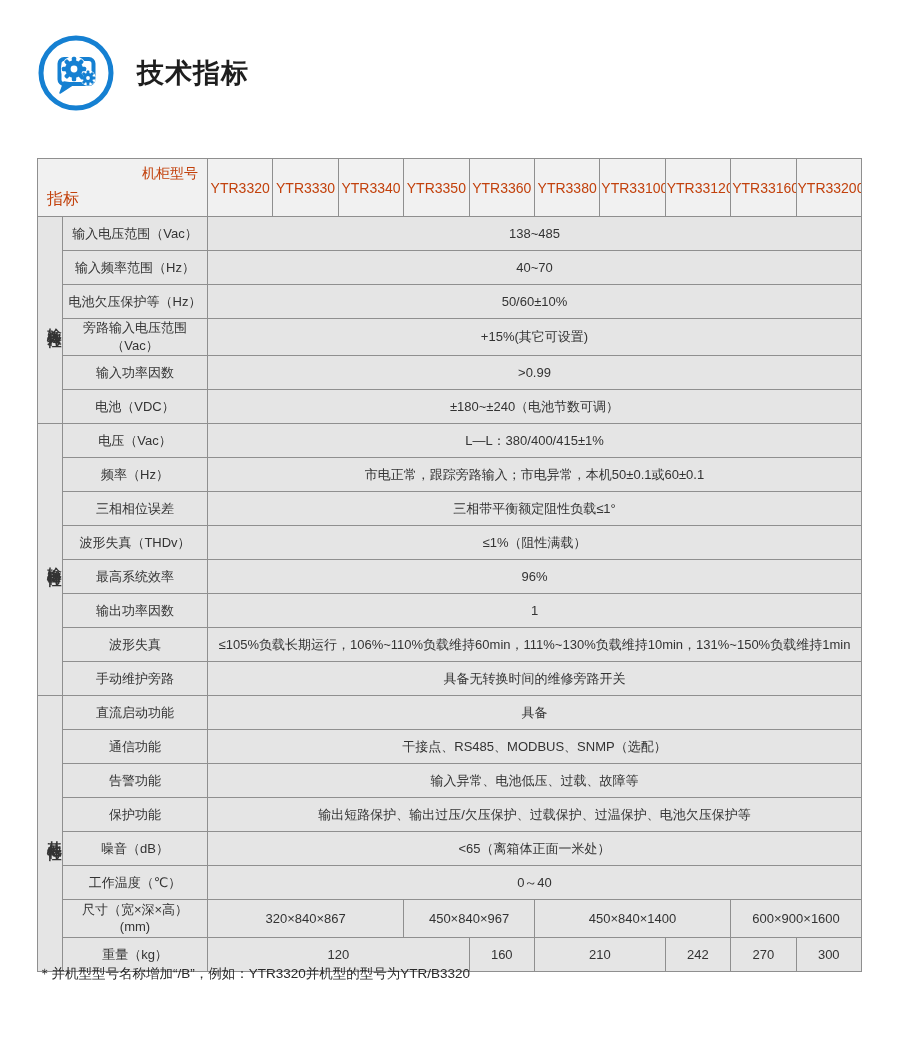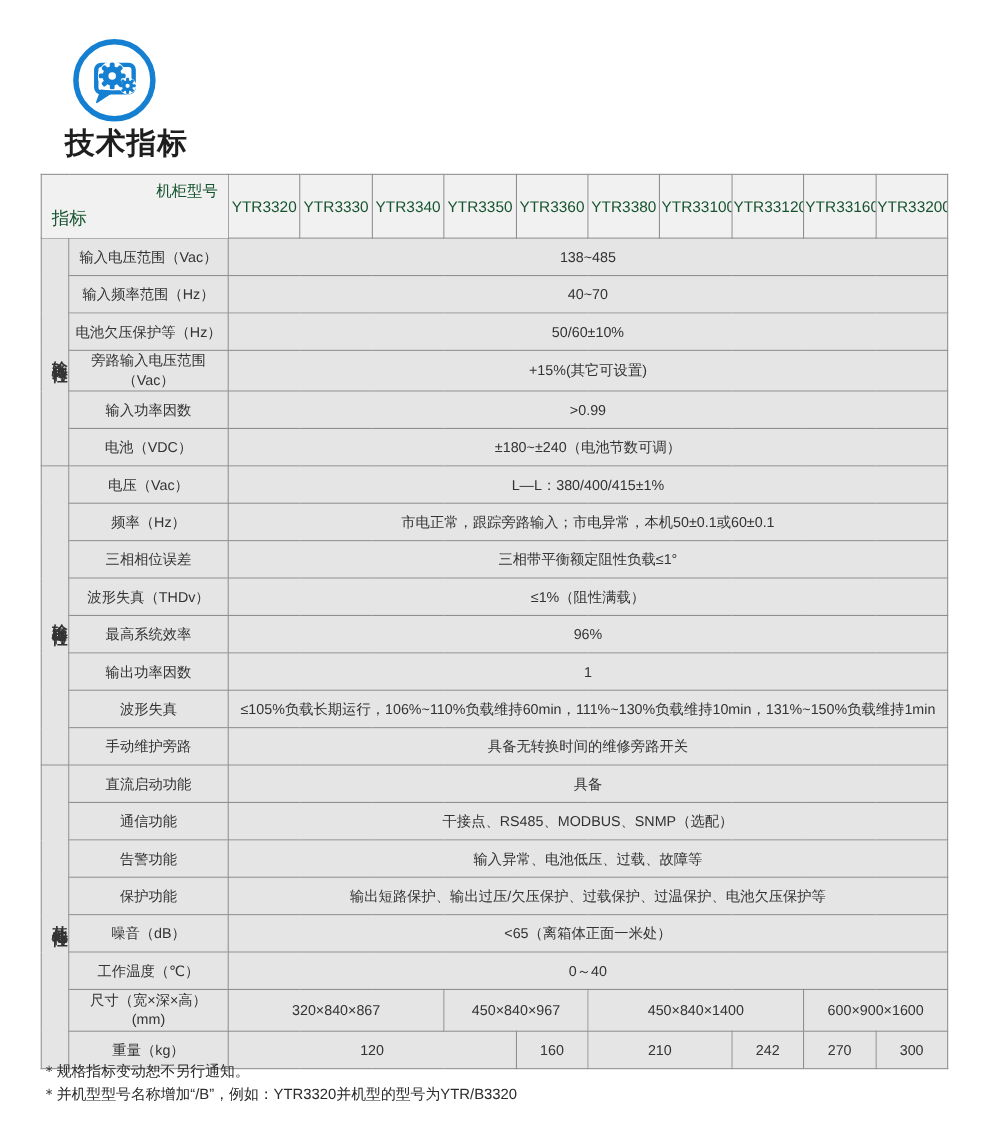--- a/index.html
+++ b/index.html
@@ -5,38 +5,38 @@
   * { box-sizing: border-box; }
   html, body { margin: 0; padding: 0; }
   body {
     width: 900px; height: 1039px; background: #ffffff;
     font-family: "Liberation Sans", "DejaVu Sans", sans-serif;
     overflow: hidden;
   }
   .page { position: relative; width: 900px; height: 1039px; background: #fff; }
 
   
-  .doc-header { position: absolute; left: 37px; top: 34px; display: flex; align-items: center; flex-direction: column; }
+  .doc-header { position: absolute; left: 37px; top: 34px; display: flex; align-items: center; }
   .icon-wrap svg { display: block; }
   .titles { margin-left: 22px; }
   .title-cn { margin: 0; font-size: 27px; font-weight: 700; color: #1e1e1e; letter-spacing: 1px; }
   .title-en { font-size: 23px; color: #2e2e2e; margin-top: 5px; font-weight: 400; }
 
   
   table.specs {
     position: absolute; left: 37px; top: 158px; width: 825px;
     border-collapse: collapse; table-layout: fixed;
   }
   .specs th, .specs td {
     border: 1px solid #8f8f8f; text-align: center; color: #333;
     overflow: hidden;
   }
   .specs thead th {
     background: #f1f1f1; font-weight: 400; font-size: 14px;
-    height: 58px; padding: 0 1px; white-space: nowrap; color: #14532d;
+    height: 58px; padding: 0 1px; white-space: nowrap; color: #c2410c;
   }
   th.corner {
     position: relative;
     background-color: #f1f1f1;
     background-image: linear-gradient(to bottom right,
       transparent 0, transparent calc(50% - 0.7px),
       #8f8f8f calc(50% - 0.7px), #8f8f8f calc(50% + 0.7px),
       transparent calc(50% + 0.7px), transparent 100%);
   }
   .c-tr { position: absolute; top: 6px; right: 9px; font-size: 14px; }
@@ -231,17 +231,16 @@
           <td class="value-td" colspan="1">160</td>
           <td class="value-td" colspan="2">210</td>
           <td class="value-td" colspan="1">242</td>
           <td class="value-td" colspan="1">270</td>
           <td class="value-td" colspan="1">300</td>
         </tr>
       </tbody>
   </table>
 
   <div class="footnotes" id="footnotes">
-      <div class="fnote">＊规格指标变动恕不另行通知。</div>
       <div class="fnote">＊并机型型号名称增加“/B”，例如：YTR3320并机型的型号为YTR/B3320</div>
     </div>
 
 </div>
 
 </body></html>

